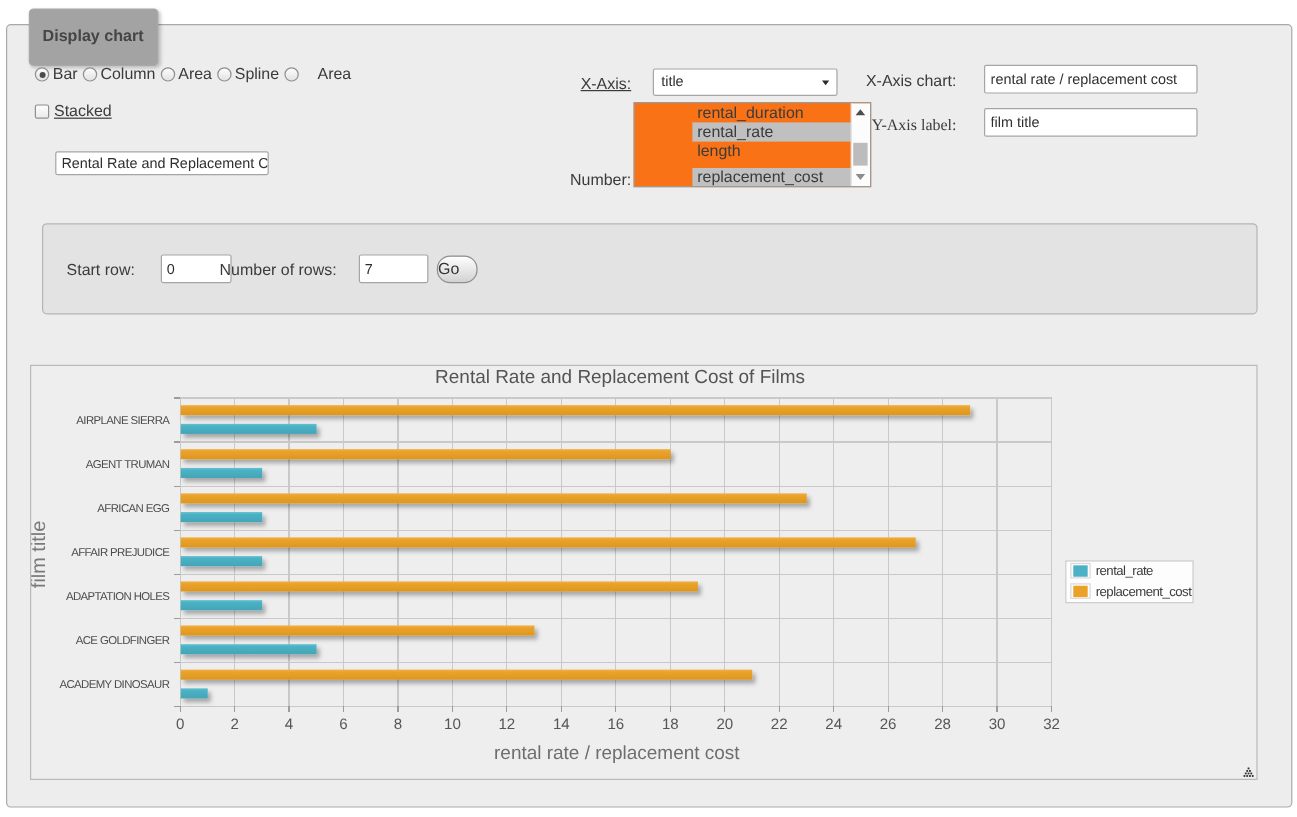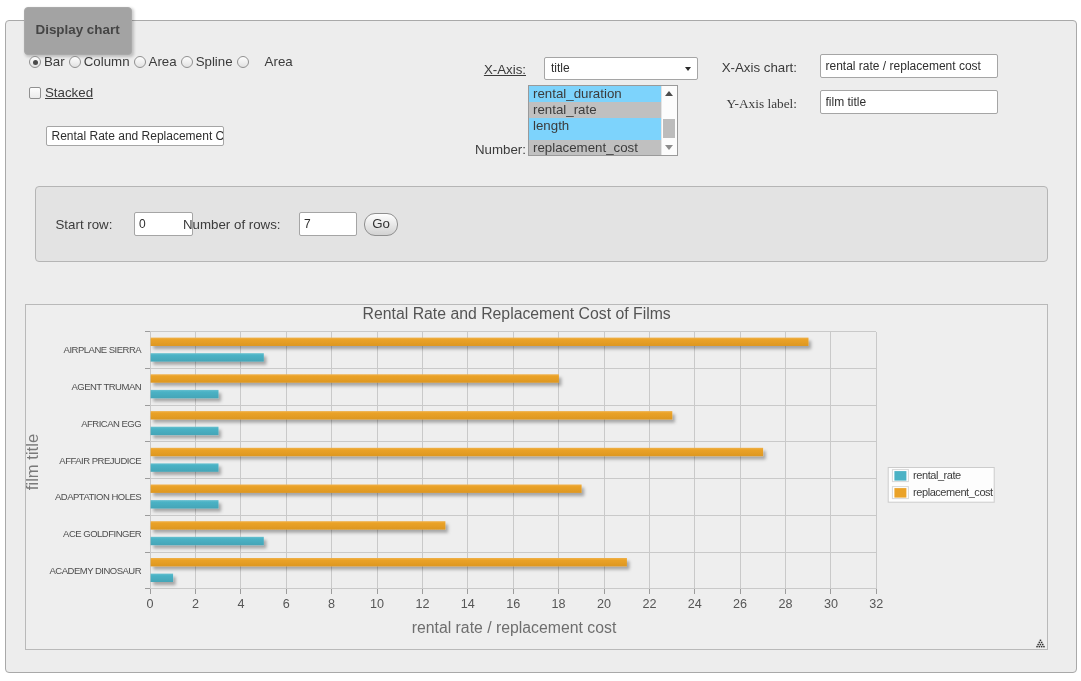--- a/index.html
+++ b/index.html
@@ -22,21 +22,21 @@
 <div class="abs" style="left:29px; top:84.8px; white-space:nowrap;text-decoration:underline;">
  <span class="cb"></span><span style="margin-left:4px">Stacked</span>
 </div>
 <input class="abs" style="left: 30px; top: 126px; width: 171px; height: 17.5px; padding: 0px 0px 0px 4.5px;" value="Rental Rate and Replacement Cost of Films">
 
 <div class="abs lab" style="left:426px; top:61.5px; width:100px;text-decoration:underline;">X-Axis:</div>
 <div class="abs inp" style="left:528px; top:56.5px; width:146px; height:21.5px; line-height:21.5px; padding-left:6px;">title
  <span style="position:absolute; right:6px; top:9px; width:0; height:0; border-left:3.4px solid transparent; border-right:3.4px solid transparent; border-top:4.6px solid #2a2a2a;"></span>
 </div>
 
-<div class="abs" style="left:528px; top:85px; width:148px; height:69px; background:#7dd3fc; border:1px solid #9a9a9a; overflow:hidden;">
+<div class="abs" style="left:528px; top:85px; width:148px; height:69px; background:#f97316; border:1px solid #9a9a9a; overflow:hidden;padding-left:48px;">
  <div style="height:16.2px; line-height:16.2px; padding-left:4px;">rental_duration</div>
  <div style="height:16.2px; line-height:16.2px; padding-left:4px; background:#c0c0c0;">rental_rate</div>
  <div style="height:22px; line-height:16.2px; padding-left:4px;">length</div>
  <div style="height:16.2px; line-height:16.2px; padding-left:4px; background:#c0c0c0;">replacement_cost</div>
  <div style="position:absolute; right:0; top:0; width:15.5px; height:69px; background:#fcfcfc; border-left:1px solid #e4e4e4;">
   <span style="position:absolute; left:3.2px; top:5px; width:0; height:0; border-left:4.2px solid transparent; border-right:4.2px solid transparent; border-bottom:5.2px solid #4d4d4d;"></span>
   <span style="position:absolute; left:1.5px; top:32.5px; width:11.5px; height:19.5px; background:#bcbcbc;"></span>
   <span style="position:absolute; left:3.2px; top:59px; width:0; height:0; border-left:4.2px solid transparent; border-right:4.2px solid transparent; border-top:5.2px solid #8c8c8c;"></span>
  </div>
 </div>
@@ -45,21 +45,21 @@
 <div class="abs lab" style="left:697px; top:60px; width:100px;">X-Axis chart:</div>
 <input class="abs" style="left: 804px; top: 54px; width: 171px; height: 22px; padding: 0px 0px 0px 4.5px;" value="rental rate / replacement cost">
 <div class="abs lab" style="left:697px; top:95.5px; width:100px;font-family:Liberation Serif, serif;">Y-Axis label:</div>
 <input class="abs" style="left: 804px; top: 89.5px; width: 171px; height: 22px; padding: 0px 0px 0px 4.5px;" value="film title">
 
 <div class="abs" style="left:35px; top:186px; width:1010.5px; height:74px; background:#e3e3e3; border:1px solid #b5b5b5; border-radius:4px;"></div>
 <div class="abs" style="left:55.5px; top:216.5px;">Start row:</div>
 <input class="abs" style="left: 118px; top: 212px; width: 49px; height: 22px; padding: 0px 4px;" value="0">
 <div class="abs" style="left:183px; top:216.5px;">Number of rows:</div>
 <input class="abs" style="left: 283px; top: 212px; width: 48px; height: 22px; padding: 0px 4px;" value="7">
-<div class="abs" style="left:364px; top:213px; width:32px; height:20.5px; line-height:20.5px; text-align:center; color:#333; background:linear-gradient(#fefefe,#d2d2d2); border:1px solid #8f8f8f; border-radius:11px;">Go</div>
+<div class="abs" style="left:364px; top:213px; width:32px; height:20.5px; line-height:20.5px; color:#333; background:linear-gradient(#fefefe,#d2d2d2); border:1px solid #8f8f8f; border-radius:11px;">Go</div>
 
 <div class="abs" id="chart"><svg width="1021" height="344" viewBox="0 0 1021 344" font-family="Liberation Sans, sans-serif">
 <defs>
 <linearGradient id="gt" x1="0" y1="0" x2="0" y2="1">
  <stop offset="0" stop-color="#66c0cf"></stop>
           <stop offset="0.25" stop-color="#4bb2c5"></stop>
           <stop offset="1" stop-color="#44a5b7"></stop>
 </linearGradient>
 <linearGradient id="go" x1="0" y1="0" x2="0" y2="1">
  <stop offset="0" stop-color="#efb14a"></stop>

